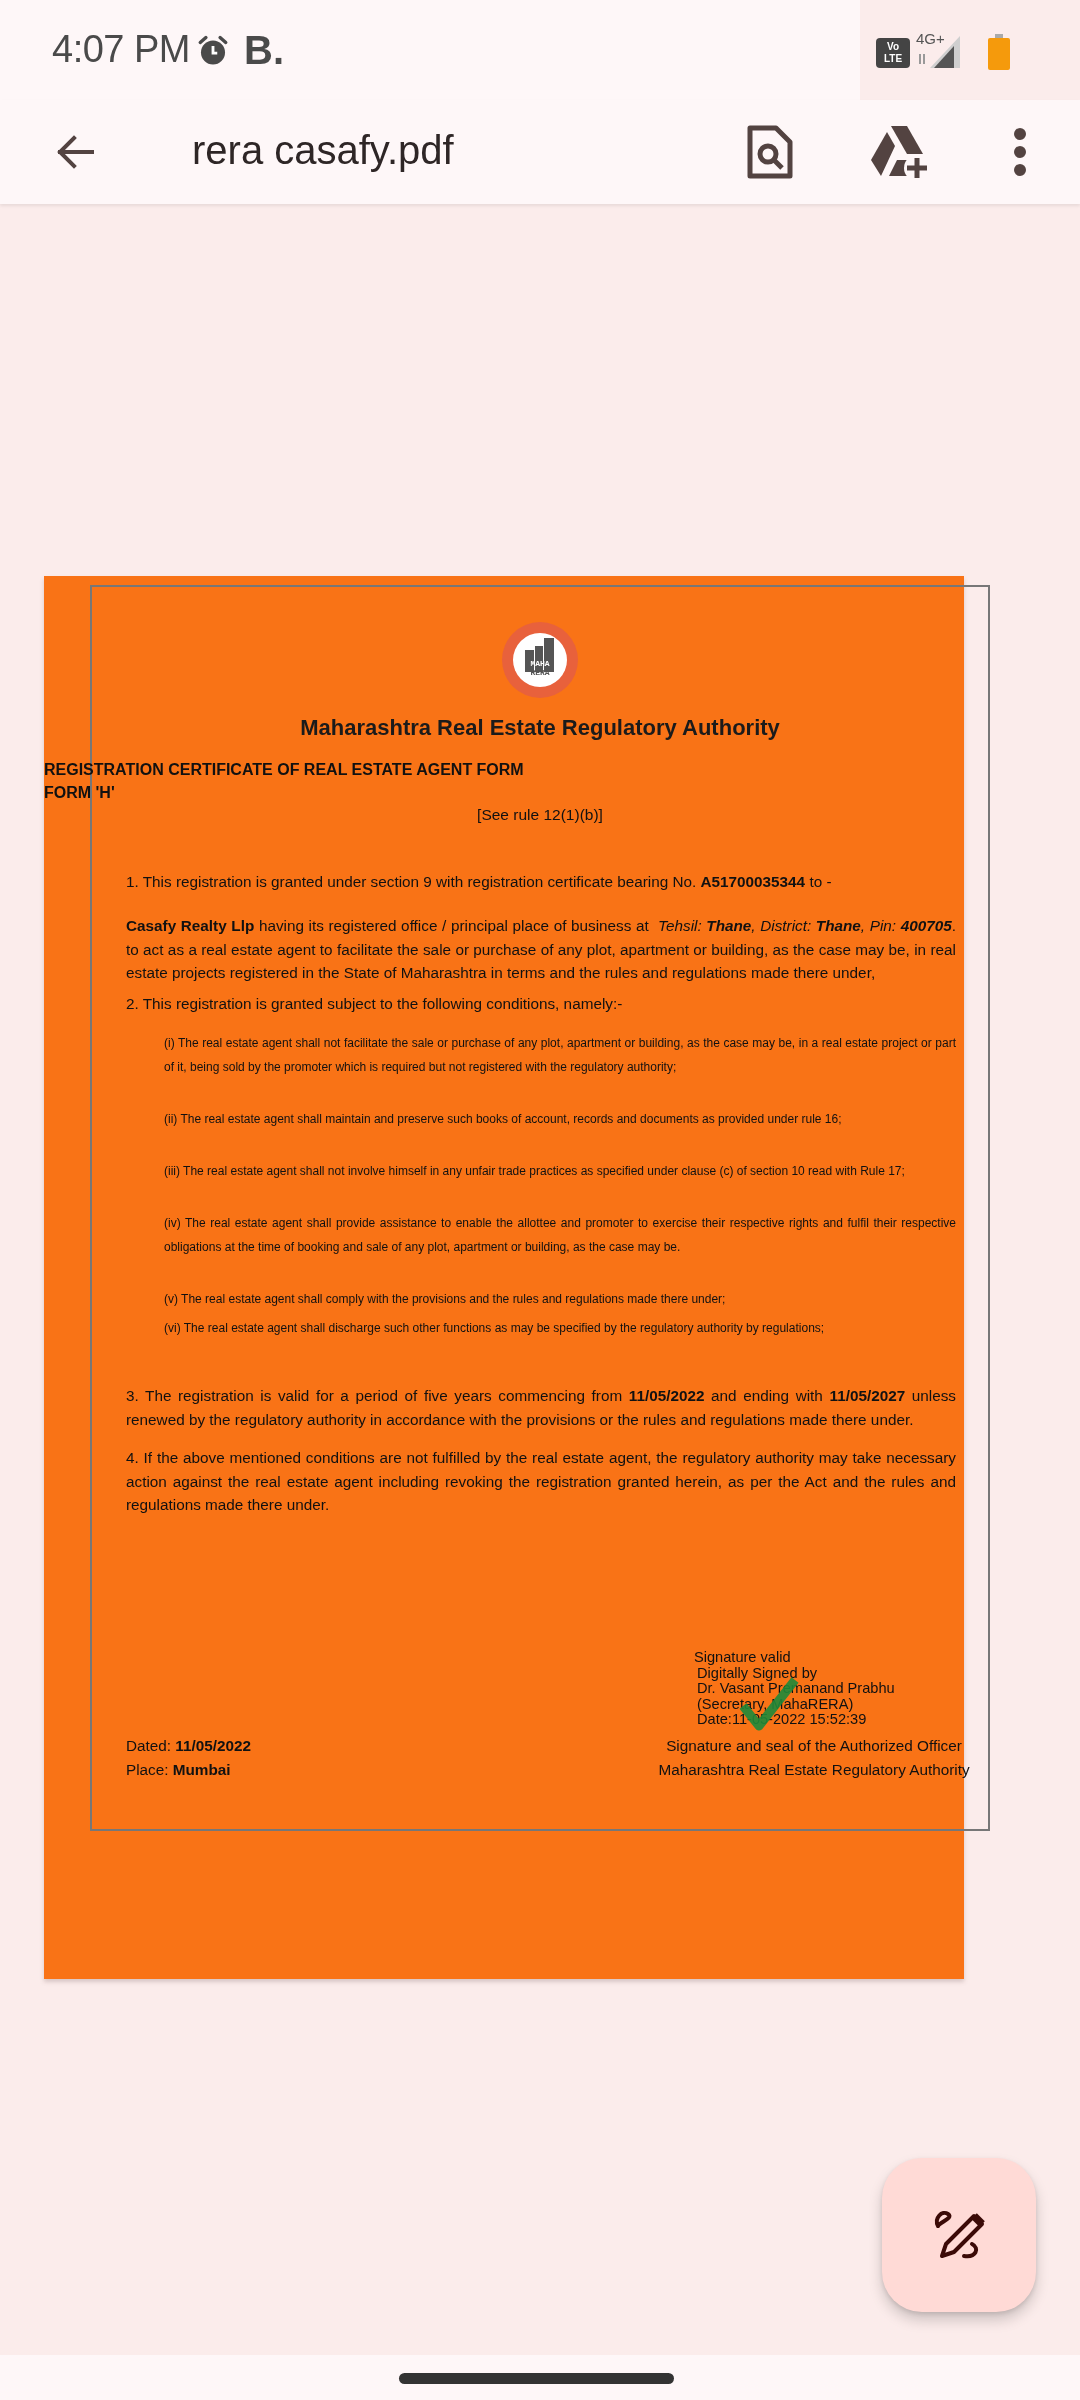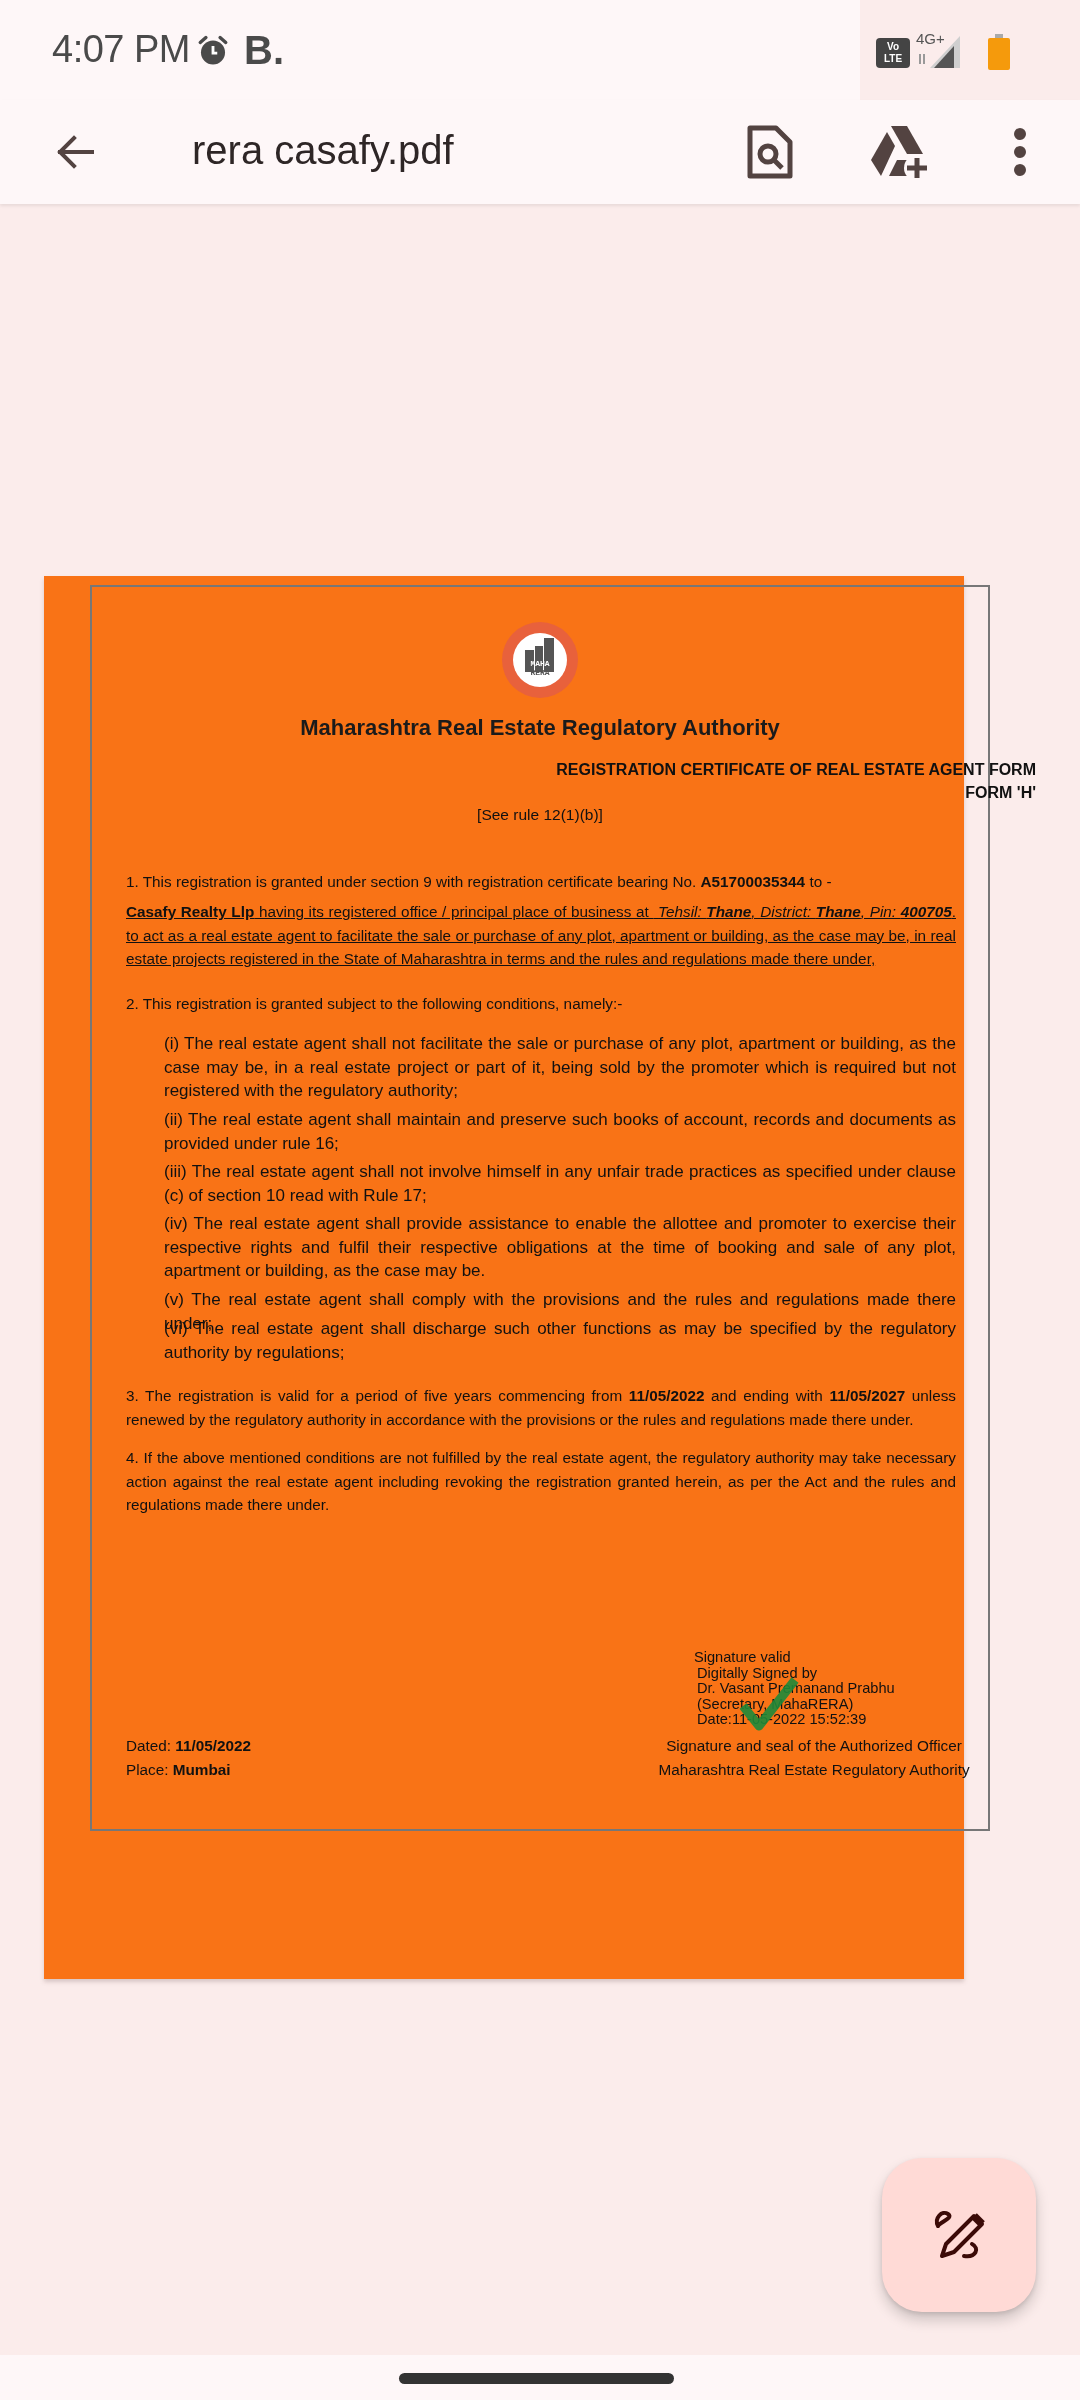--- a/index.html
+++ b/index.html
@@ -18,25 +18,25 @@
   .back-btn { position: absolute; left: 44px; top: 20px; width: 64px; height: 64px; display: flex; align-items: center; justify-content: center; }
   .doc-title { position: absolute; left: 165px; top: 28px; font-size: 40px; color: #2e2626; margin-left: 27px; }
   .icon-btn { position: absolute; top: 16px; width: 72px; height: 72px; display: flex; align-items: center; justify-content: center; }
 
   .pdf-page { position: absolute; left: 44px; top: 576px; width: 920px; height: 1403px; background: #f97316; box-shadow: 0 3px 4px rgba(120,90,90,0.25); }
   .page-border { position: absolute; left: 46px; top: 9px; width: 900px; height: 1246px; border: 2px solid #777; }
 
   .doc { position: absolute; left: 0; top: 0; width: 992px; color: #111; font-size: 15.3px; line-height: 23px; }
   .logo { position: absolute; left: 456px; top: 44px; width: 80px; height: 80px; }
   .h-authority { position: absolute; left: 0; width: 992px; top: 140px; text-align: center; font-size: 22px; font-weight: bold; color: #1b1b1b; }
-  .h-sub { position: absolute; left: 0; width: 992px; text-align: right; font-size: 16px; font-weight: bold; }
+  .h-sub { position: absolute; left: 0; width: 992px; text-align: left; font-size: 16px; font-weight: bold; }
   .h-rule { position: absolute; left: 0; width: 992px; text-align: center; font-size: 15.5px; }
 
   .para { position: absolute; left: 82px; width: 830px; text-align: justify; font-size: 15.3px; line-height: 23.5px; }
-  .sub-para { position: absolute; left: 120px; width: 792px; text-align: justify; font-size: 17px; line-height: 23.5px; }
+  .sub-para { position: absolute; left: 120px; width: 792px; text-align: justify; font-size: 12px; line-height: 23.5px; }
   b { font-weight: bold; }
   .it { font-style: italic; }
 
   .sig-block { position: absolute; left: 650px; top: 1074px; width: 260px; font-size: 14.6px; line-height: 15.5px; color: #111; }
   .sig-check { position: absolute; left: 695px; top: 1100px; width: 60px; height: 56px; }
   .sig-caption { position: absolute; left: 560px; width: 420px; text-align: center; font-size: 15.3px; }
   .dated { position: absolute; left: 82px; font-size: 15.3px; }
 
   .fab { position: absolute; left: 882px; top: 2158px; width: 154px; height: 154px; background: #ffdad6; border-radius: 40px; box-shadow: 0 8px 14px rgba(0,0,0,0.18), 0 2px 4px rgba(0,0,0,0.1); display: flex; align-items: center; justify-content: center; }
 
@@ -116,21 +116,21 @@
 
     <div class="h-authority">Maharashtra Real Estate Regulatory Authority</div>
     <div class="h-sub" style="top:182px;">REGISTRATION CERTIFICATE OF REAL ESTATE AGENT FORM</div>
     <div class="h-sub" style="top:205px;">FORM 'H'</div>
     <div class="h-rule" style="top:227px;">[See rule 12(1)(b)]</div>
 
     <div class="para" style="top:294px;">
       <span>1. This registration is granted under section 9 with registration certificate bearing No. </span><b>A51700035344</b><span> to -</span>
     </div>
 
-    <div class="para" style="top:324px;text-decoration:underline;">
+    <div class="para" style="top:338px;">
       <b>Casafy Realty Llp</b><span> having its registered office / principal place of business at </span>
       <span class="it">&nbsp;<span>Tehsil: </span><b>Thane</b><span>, District: </span><b>Thane</b><span>, Pin: </span><b>400705</b></span><span>. to act as a real estate agent to facilitate the sale or purchase of any plot, apartment or building, as the case may be, in real estate projects registered in the State of Maharashtra in terms and the rules and regulations made there under,</span>
     </div>
 
     <div class="para" style="top:416px;">2. This registration is granted subject to the following conditions, namely:-</div>
 
     <div class="sub-para" style="top:456px;">(i) The real estate agent shall not facilitate the sale or purchase of any plot, apartment or building, as the case may be, in a real estate project or part of it, being sold by the promoter which is required but not registered with the regulatory authority;</div>
     <div class="sub-para" style="top:532px;">(ii) The real estate agent shall maintain and preserve such books of account, records and documents as provided under rule 16;</div>
     <div class="sub-para" style="top:584px;">(iii) The real estate agent shall not involve himself in any unfair trade practices as specified under clause (c) of section 10 read with Rule 17;</div>
     <div class="sub-para" style="top:636px;">(iv) The real estate agent shall provide assistance to enable the allottee and promoter to exercise their respective rights and fulfil their respective obligations at the time of booking and sale of any plot, apartment or building, as the case may be.</div>

